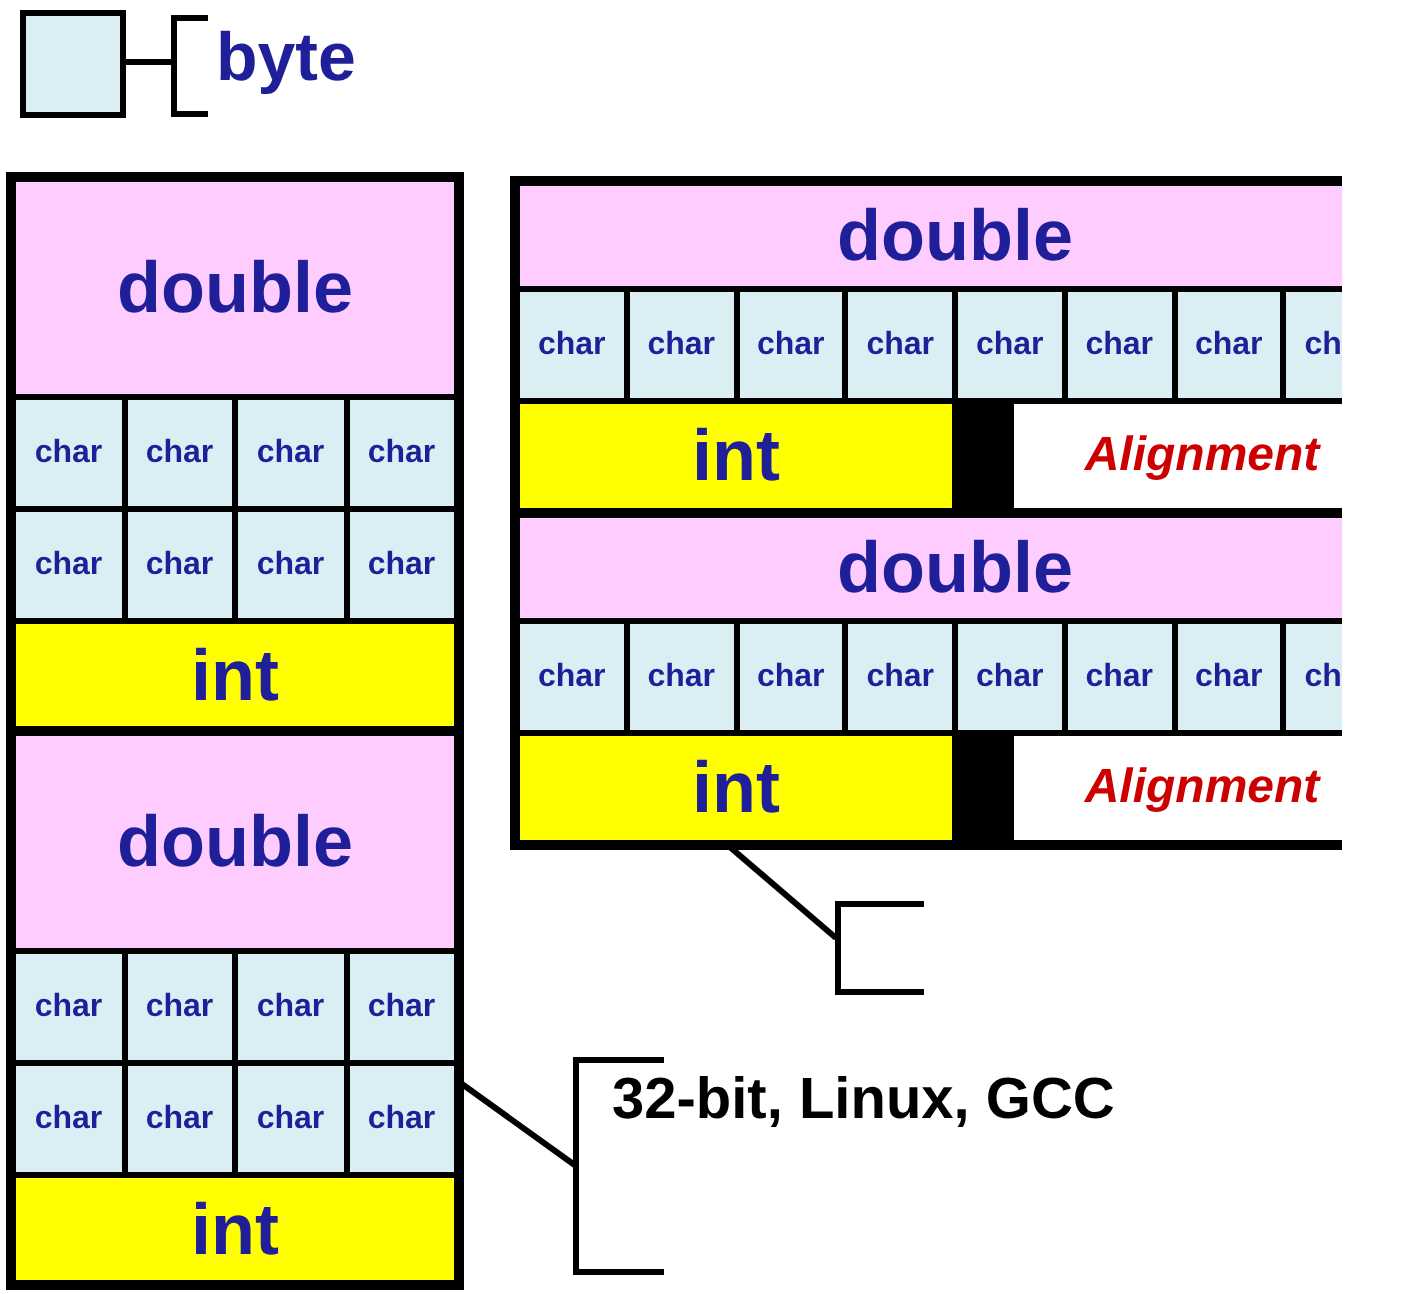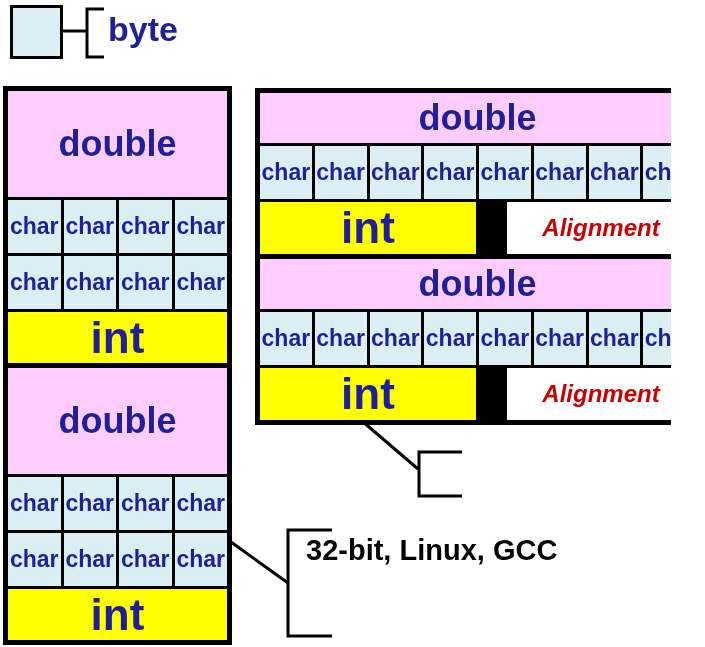--- a/index.html
+++ b/index.html
@@ -81,27 +81,27 @@
     overflow: hidden;
   }
   .double-cell {
     background: var(--pink, #ffccff);
     color: var(--navy, #1f1f99);
     font-size: 36px;
   }
   .char-cell {
     background: var(--light-blue, #daeef3);
     color: var(--navy, #1f1f99);
-    font-size: 23px;
+    font-size: 16px;
     text-align: right;
   }
   .int-cell {
     background: var(--yellow, #ffff00);
     color: var(--navy, #1f1f99);
-    font-size: 44px;
+    font-size: 36px;
   }
   .alignment-cell {
     background: var(--white, #ffffff);
     color: var(--red, #cc0000);
     font-size: 24px;
     font-style: italic;
     margin-left: 28px;
   }
 
   

